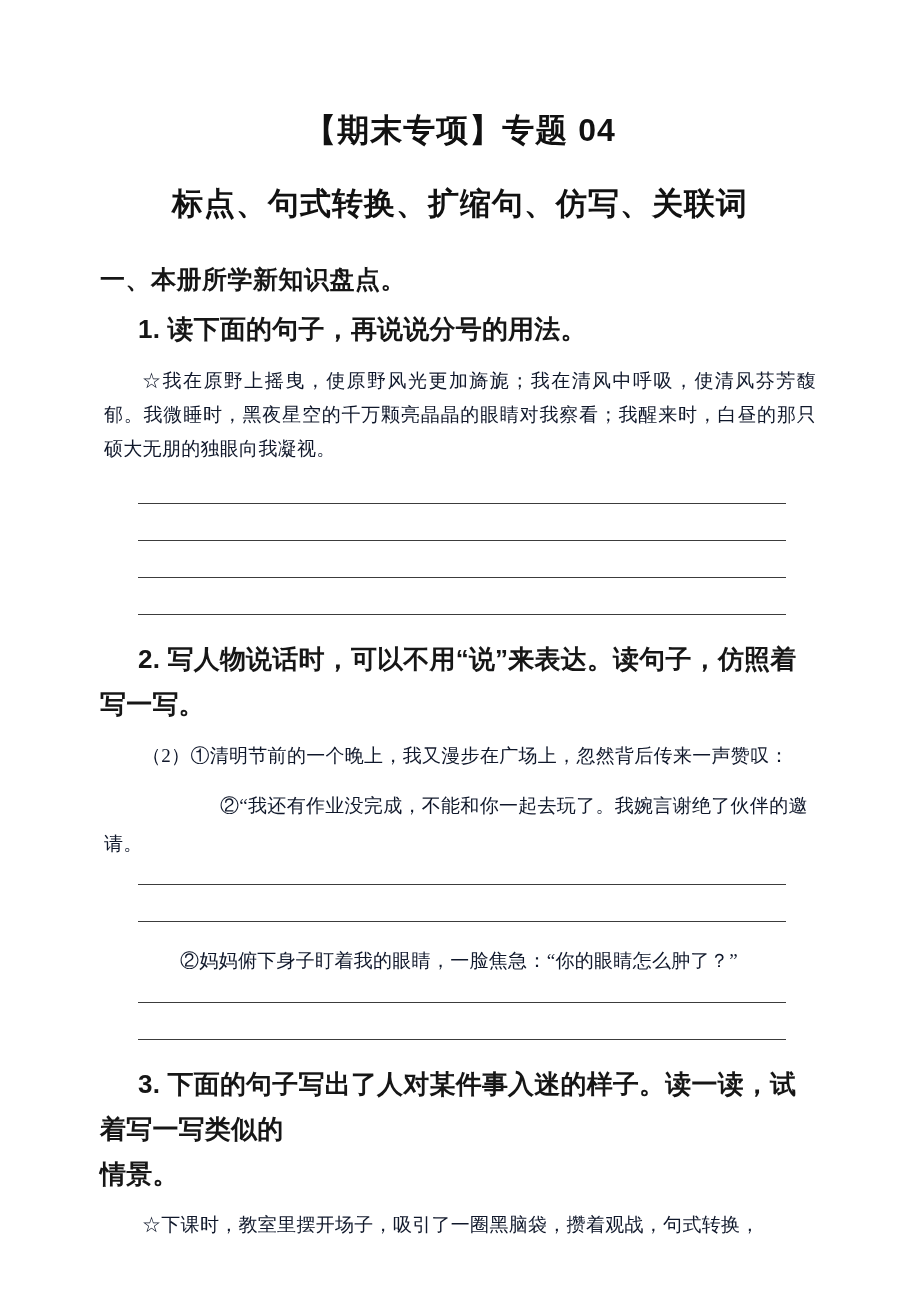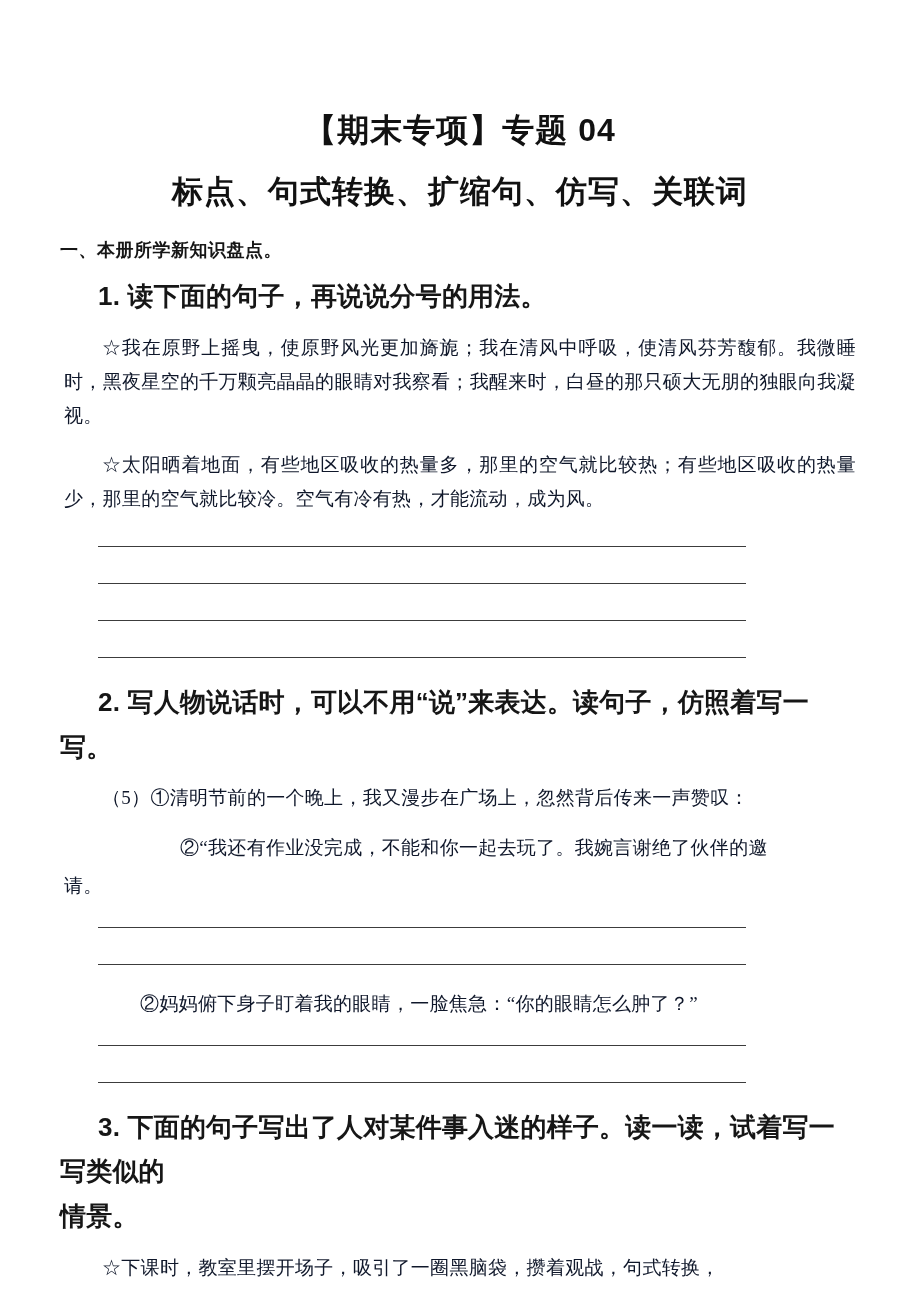--- a/index.html
+++ b/index.html
@@ -13,52 +13,52 @@
     font-family: "Liberation Serif", "DejaVu Serif", serif;
     color: #161616;
     overflow: hidden;
     position: relative;
   }
   .page {
     position: relative;
     width: 920px;
     height: 966px;
     box-sizing: border-box;
-    padding: 0 60px;
+    padding: 0 100px;
   }
 
   
   .doc-title {
     text-align: center;
     font-family: "Liberation Sans", "DejaVu Sans", sans-serif;
     font-weight: bold;
     font-size: 32px;
     letter-spacing: 1px;
     margin: 0;
     padding-top: 113px;
     line-height: 1.1;
     color: #111;
   }
   .doc-subtitle {
     text-align: center;
     font-family: "Liberation Sans", "DejaVu Sans", sans-serif;
     font-weight: bold;
     font-size: 31px;
     letter-spacing: 1px;
-    margin: 0;
+    margin: 12px;
     padding-top: 26px;
     line-height: 1.15;
     color: #111;
   }
 
   
   .section-heading {
-    font-family: Liberation Serif, serif;
+    font-family: Liberation Sans, sans-serif;
     font-weight: bold;
-    font-size: 18px;
+    font-size: 25px;
     margin: 0;
     padding-top: 29px;
     line-height: 1.3;
     letter-spacing: 0.5px;
   }
 
   
   .q-stem {
     font-family: "Liberation Sans", "DejaVu Sans", sans-serif;
     font-weight: bold;
@@ -123,38 +123,37 @@
 
   <div class="section-heading">一、本册所学新知识盘点。</div>
 
   <div class="gap-12"></div>
   <div class="q-stem">1. 读下面的句子，再说说分号的用法。</div>
 
   <div class="gap-8"></div>
   <p class="body-text">☆我在原野上摇曳，使原野风光更加旖旎；我在清风中呼吸，使清风芬芳馥郁。我微睡时，黑夜星空的千万颗亮晶晶的眼睛对我察看；我醒来时，白昼的那只硕大无朋的独眼向我凝视。</p>
 
   <div class="gap-8"></div>
-  <p class="body-text">☆太阳晒着地面，有些地区吸收的热量多，那里的空气就比较热；有些地区吸收的热量少，那里的空气就比较冷。空气有冷有热，才能流动，成为风。</p>
 
   <div class="rules">
     <div class="gap-26"></div>
     <div class="rule-line"></div>
     <div class="rule-spacer"></div>
     <div class="rule-line"></div>
     <div class="rule-spacer"></div>
     <div class="rule-line"></div>
     <div class="rule-spacer"></div>
     <div class="rule-line"></div>
   </div>
 
   <div class="gap-22"></div>
   <div class="q-stem">2. 写人物说话时，可以不用“说”来表达。读句子，仿照着写一写。</div>
 
   <div class="gap-8"></div>
-  <p class="body-text noindent" style="text-indent:38px;">（5）①清明节前的一个晚上，我又漫步在广场上，忽然背后传来一声赞叹：</p>
+  <p class="body-text noindent" style="text-indent:38px;">（2）①清明节前的一个晚上，我又漫步在广场上，忽然背后传来一声赞叹：</p>
 
   <div class="gap-8"></div>
   <p class="body-text indent-big">②“我还有作业没完成，不能和你一起去玩了。我婉言谢绝了伙伴的邀</p>
   <p class="body-text noindent">请。</p>
 
   <div class="rules">
     <div class="gap-20"></div>
     <div class="rule-line"></div>
     <div class="rule-spacer"></div>
     <div class="rule-line"></div>

